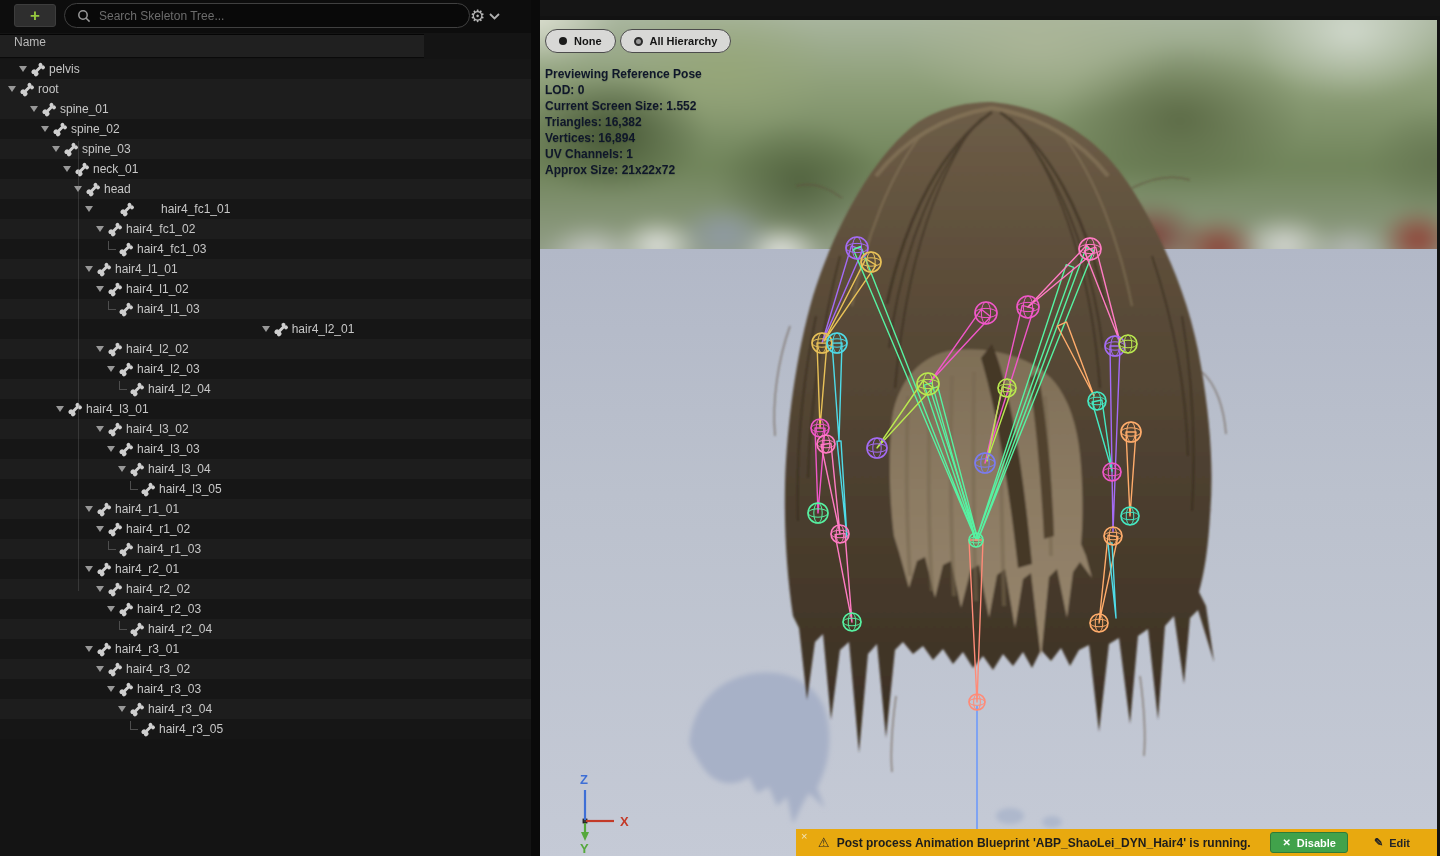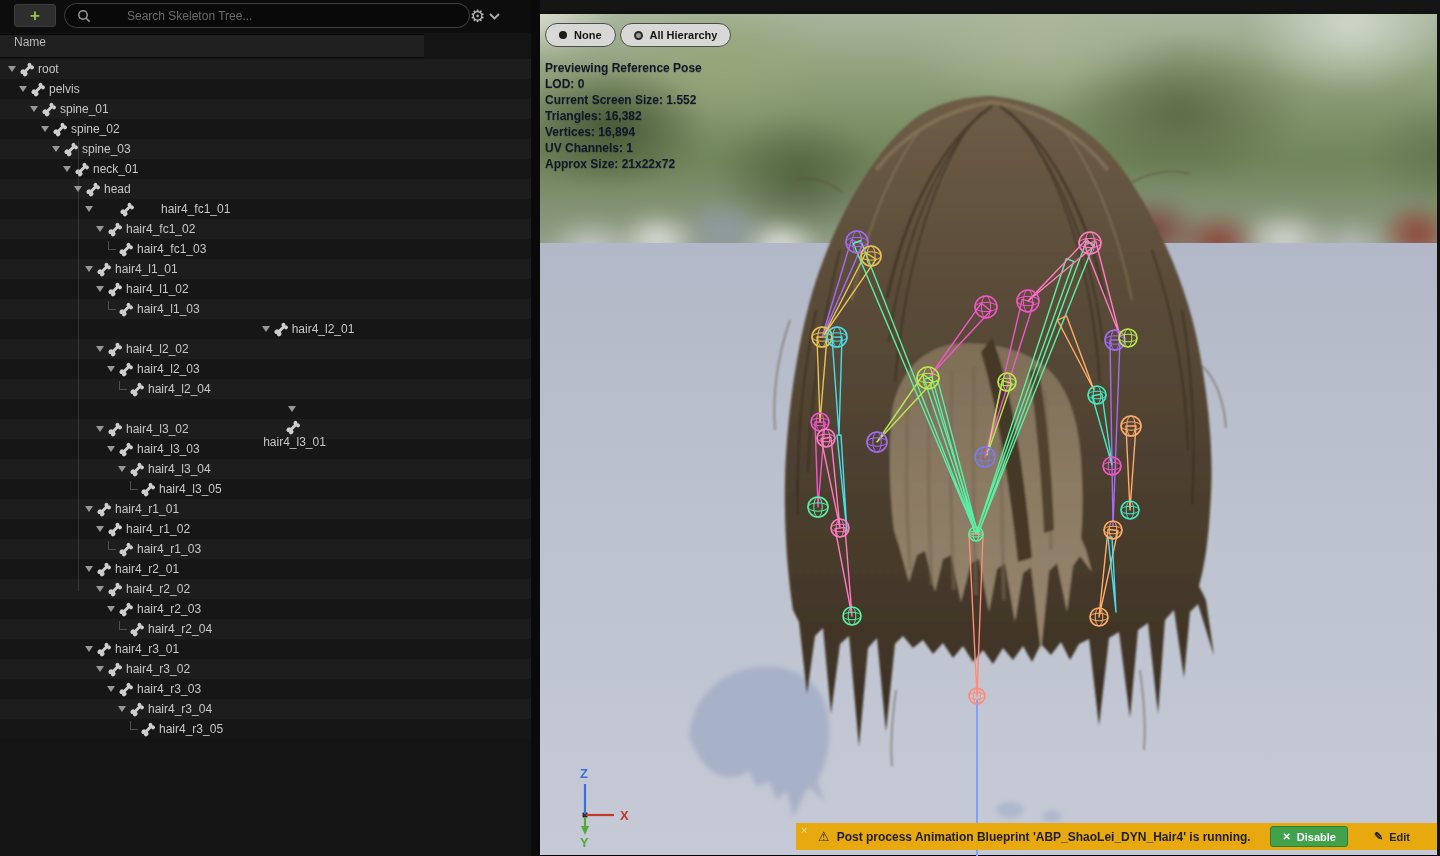--- a/index.html
+++ b/index.html
@@ -7,21 +7,21 @@
   body { font-family:"Liberation Sans","DejaVu Sans",sans-serif; }
   #app { position:relative; width:1440px; height:856px; overflow:hidden; background:#151515; }
 
   
   #left-panel { position:absolute; left:0; top:0; width:531px; height:856px; background:#141414; }
   #toolbar { position:absolute; left:0; top:0; width:531px; height:33px; background:#0d0d0d; }
   #add-btn { position:absolute; left:14px; top:4px; width:42px; height:23px; background:#2e2e2e;
              border:1px solid #3d3d3d; border-radius:3px; color:#95C83E; font-size:17px; font-weight:bold;
              display:flex; align-items:center; justify-content:center; line-height:1; cursor:default; }
   #search-pill { position:absolute; left:64px; top:3px; width:406px; height:25px; background:#090909;
-                 border:1px solid #404040; border-radius:13px; display:flex; align-items:center; padding:0 10px;gap:28px; }
+                 border:1px solid #404040; border-radius:13px; display:flex; align-items:center; padding:0 10px; }
   #search-pill svg { flex:0 0 auto; margin:0 8px 0 2px; }
   #search-input { background:transparent; border:none; outline:none; color:#bdbdbd; font-size:12px; width:340px; }
   #search-input::placeholder { color:#6c6c6c; }
   #gear { position:absolute; left:470px; top:5px; width:48px; height:22px; display:flex; align-items:center; gap:4px;
           color:#b5b5b5; font-size:17px; }
   #col-header { position:absolute; left:0; top:34px; width:424px; height:24px; background:#202020;
                 border-top:1px solid #050505; border-bottom:1px solid #0a0a0a; display:flex; align-items:flex-start; }
   #col-header span { color:#b9b9b9; font-size:12px; margin-left:14px; }
   #tree { position:absolute; left:0; top:59px; width:531px; }
   .trow { height:20px; display:flex; align-items:center; color:#c7c7c7; font-size:12px; white-space:nowrap; }
@@ -39,21 +39,21 @@
               background:#cfcfcf; border-radius:50%; }
   .bone-bar::before { left:-2px; top:-2.5px; box-shadow:0 3.5px 0 0 #cfcfcf; }
   .bone-bar::after  { right:-2px; top:-2.5px; box-shadow:0 3.5px 0 0 #cfcfcf; }
   .tlabel { margin-left:2px; }
   #vline { position:absolute; left:78px; top:141px; width:1px; height:450px; background:rgba(130,130,130,.28); }
 
   
   #divider { position:absolute; left:531px; top:0; width:9px; height:856px; background:#0a0a0a; }
 
   
-  #viewport { position:absolute; left:540px; top:10px; width:900px; height:633px; background:#b7bdca; }
+  #viewport { position:absolute; left:540px; top:16px; width:900px; height:633px; background:#b7bdca; }
   #photo { position:absolute; left:0; top:0; width:900px; height:233px; overflow:hidden; background:#7f8f64; }
   #photo-blur { position:absolute; left:-25px; top:-25px; right:-25px; bottom:-25px; filter:blur(8px);
     background:
       radial-gradient(70px 45px at 8% 93%, #c9ccc9 0%, rgba(201,204,201,0) 70%),
       radial-gradient(60px 40px at 15% 90%, #e4e6e2 0%, rgba(228,230,226,0) 70%),
       radial-gradient(70px 45px at 22% 86%, #8f9aa6 0%, rgba(143,154,166,0) 70%),
       radial-gradient(60px 40px at 28% 92%, #e8e9e6 0%, rgba(232,233,230,0) 70%),
       radial-gradient(80px 50px at 40% 90%, #5d666e 0%, rgba(93,102,110,0) 70%),
       radial-gradient(70px 45px at 52% 93%, #cfd3d2 0%, rgba(207,211,210,0) 70%),
       radial-gradient(75px 50px at 67% 87%, #7a3a34 0%, rgba(122,58,52,0) 70%),
@@ -124,38 +124,38 @@
         <span>⚙</span>
         <svg width="11" height="7" viewBox="0 0 11 7">
           <polyline points="1,1 5.5,5.5 10,1" fill="none" stroke="#b0b0b0" stroke-width="1.8"></polyline>
         </svg>
       </div>
     </div>
     <div id="col-header">
       <span>Name</span>
     </div>
     <div id="tree">
+        <div class="trow odd" style="padding-left: 19px;">
+          <span class="expander">
+            <span class="tri"></span>
+          </span>
+          <span class="bone-ic">
+            <span class="bone-bar"></span>
+          </span>
+          <span class="tlabel">pelvis</span>
+        </div>
         <div class="trow even" style="padding-left: 8px;">
           <span class="expander">
             <span class="tri"></span>
           </span>
           <span class="bone-ic">
             <span class="bone-bar"></span>
           </span>
           <span class="tlabel">root</span>
         </div>
-        <div class="trow odd" style="padding-left: 19px;">
-          <span class="expander">
-            <span class="tri"></span>
-          </span>
-          <span class="bone-ic">
-            <span class="bone-bar"></span>
-          </span>
-          <span class="tlabel">pelvis</span>
-        </div>
         <div class="trow even" style="padding-left: 30px;">
           <span class="expander">
             <span class="tri"></span>
           </span>
           <span class="bone-ic">
             <span class="bone-bar"></span>
           </span>
           <span class="tlabel">spine_01</span>
         </div>
         <div class="trow odd" style="padding-left: 41px;">
@@ -277,21 +277,21 @@
         </div>
         <div class="trow even" style="padding-left: 118px;">
           <span class="expander">
             <span class="elbow"></span>
           </span>
           <span class="bone-ic">
             <span class="bone-bar"></span>
           </span>
           <span class="tlabel">hair4_l2_04</span>
         </div>
-        <div class="trow odd" style="padding-left: 56px; flex-direction: column;">
+        <div class="trow odd" style="padding-left: 56px;">
           <span class="expander">
             <span class="tri"></span>
           </span>
           <span class="bone-ic">
             <span class="bone-bar"></span>
           </span>
           <span class="tlabel">hair4_l3_01</span>
         </div>
         <div class="trow even" style="padding-left: 96px;">
           <span class="expander">

